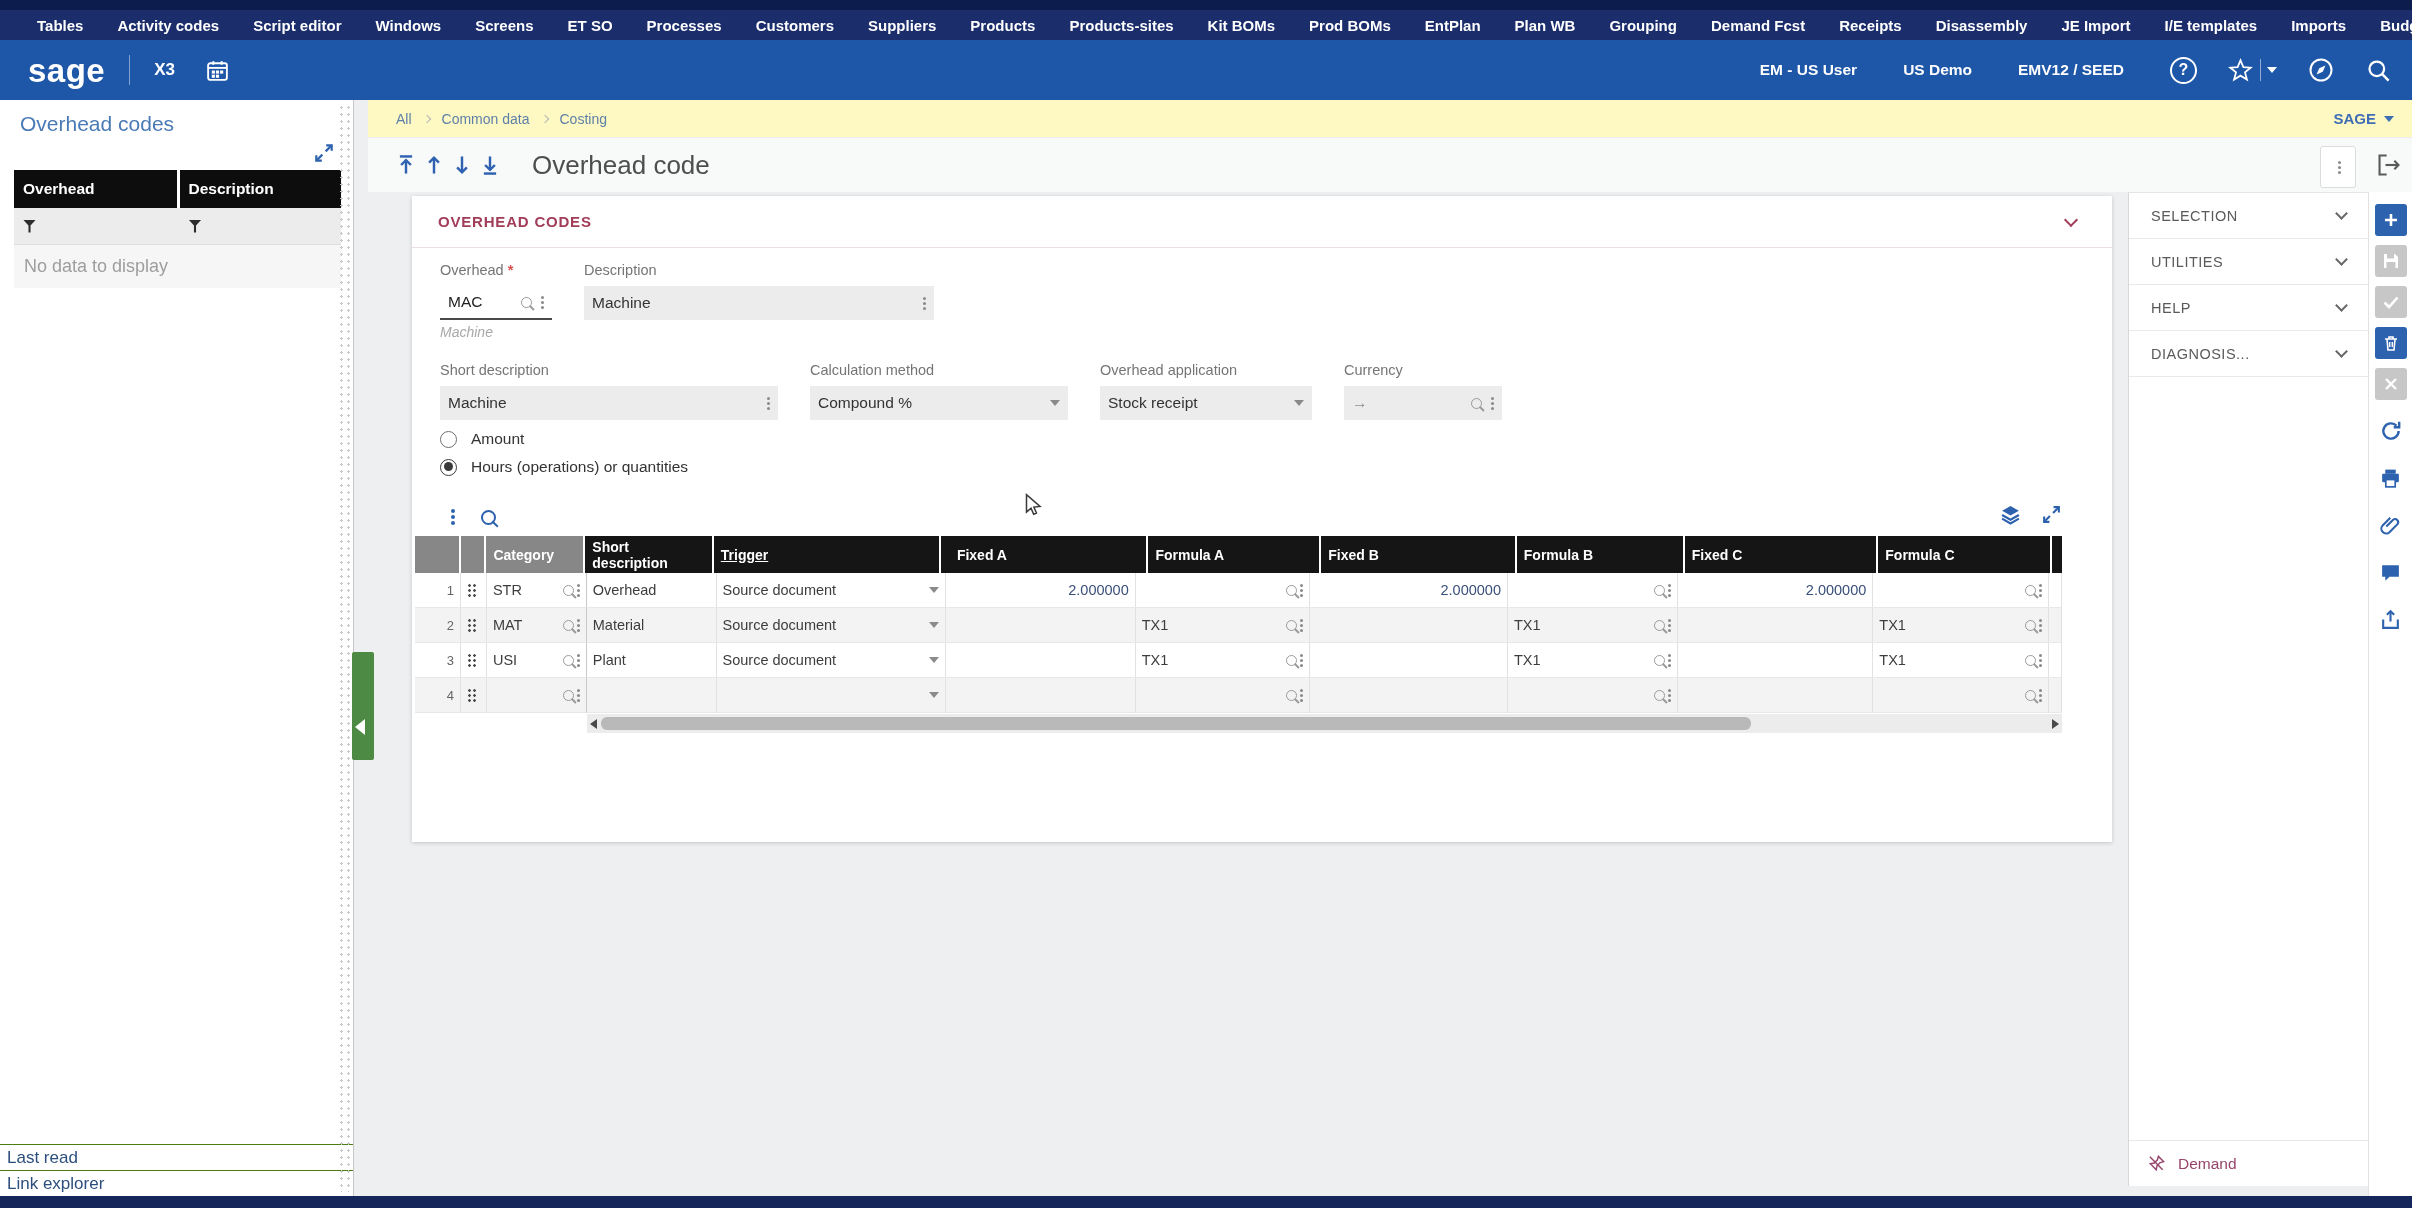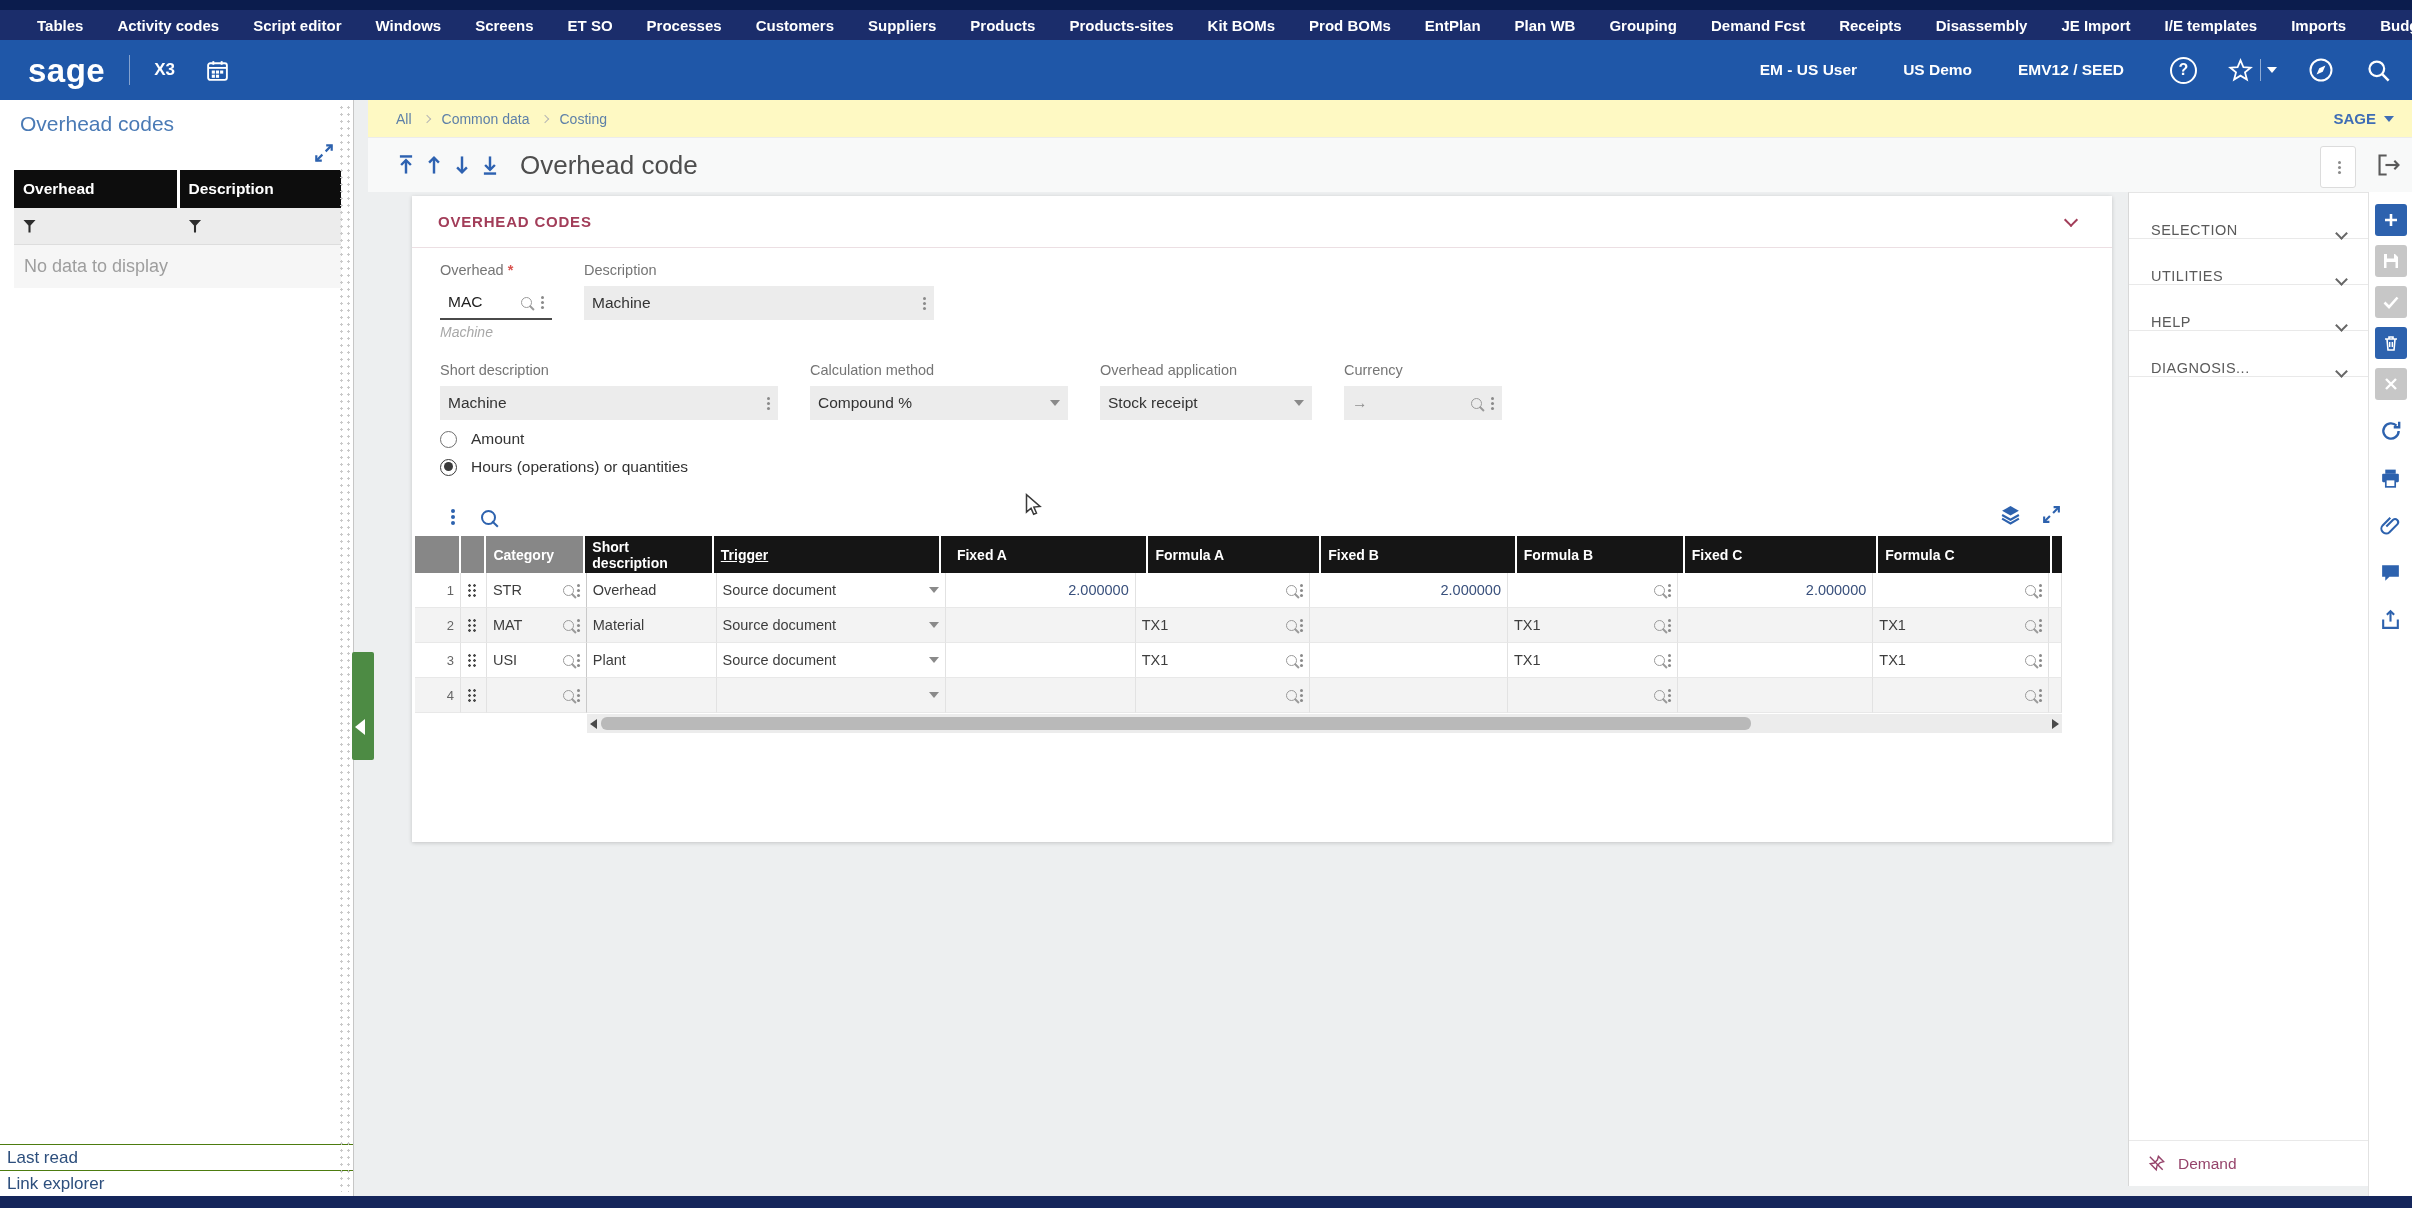--- a/index.html
+++ b/index.html
@@ -48,21 +48,21 @@
 .crumbs{display:flex;align-items:center;gap:12px;flex:1}
 .crumb{color:#5e80a8;font-size:14px;cursor:pointer}
 .bc-sep{width:6px;height:6px;border-top:1.5px solid #b5b5b5;border-right:1.5px solid #b5b5b5;transform:rotate(45deg)}
 .sitemenu{display:flex;align-items:center;gap:8px;cursor:pointer}
 .sitemenu span{color:#3f6db5;font-size:15px;font-weight:700}
 .caret-b{width:0;height:0;border-left:5px solid transparent;border-right:5px solid transparent;border-top:6px solid #3f6db5}
 
 .titlerow{position:absolute;left:368px;top:138px;width:2044px;height:54px;background:#f8f9f9;display:flex;align-items:center;padding-left:28px}
 .nav-arrows{display:flex;align-items:center;gap:8px}
 .nav-arrows svg{cursor:pointer}
-.page-title{margin-left:20px;font-size:26px;color:#4e4e4e}
+.page-title{margin-left:32px;font-size:26px;color:#4e4e4e}
 .title-kebab-box{position:absolute;right:56px;top:8px;width:36px;height:42px;border:1px solid #dcdcdc;border-radius:3px;background:#fff;display:flex;align-items:center;justify-content:center;cursor:pointer}
 .exit-ic{position:absolute;right:10px;top:14px;cursor:pointer}
 
 
 .card{position:absolute;left:412px;top:196px;width:1700px;height:646px;background:#fff;box-shadow:0 1px 4px rgba(0,0,0,.18)}
 .sec-head{height:52px;border-bottom:1px solid #ecdfe3;display:flex;align-items:center;padding:0 36px 0 26px}
 .sec-title{color:#a23d59;font-size:15px;font-weight:700;letter-spacing:.8px;flex:1}
 .chev{width:10px;height:10px;border-right:2px solid #a23d59;border-bottom:2px solid #a23d59;transform:rotate(45deg);margin-top:-4px}
 .form-area{padding:14px 28px 0}
 .frow{display:flex;gap:32px}
@@ -111,21 +111,21 @@
 .gc.numcol{justify-content:flex-end;color:#666;font-size:13px}
 .gc.fixed{justify-content:flex-end;color:#39507c}
 .gc.catdiv{border-right:1px solid #c9c9c9}
 .g-scroll{position:relative;margin-left:172px;width:1475px;height:19px;background:#ececec;margin-top:1px}
 .g-thumb{position:absolute;left:14px;top:3px;width:1150px;height:13px;background:#b9b9b9;border-radius:6px;cursor:grab}
 .tri-l{position:absolute;left:3px;top:5px;width:0;height:0;border-top:5px solid transparent;border-bottom:5px solid transparent;border-right:7px solid #4a4a4a;cursor:pointer}
 .tri-r{position:absolute;right:3px;top:5px;width:0;height:0;border-top:5px solid transparent;border-bottom:5px solid transparent;border-left:7px solid #4a4a4a;cursor:pointer}
 
 
 .right-panel{position:absolute;left:2128px;top:192px;width:240px;height:994px;background:#fff;border-left:1px solid #d8d8d8;border-top:1px solid #e5e5e5}
-.rp-row{height:46px;border-bottom:1px solid #e9e9e9;display:flex;align-items:flex-end;padding:0 22px;cursor:pointer}
+.rp-row{height:46px;border-bottom:1px solid #e9e9e9;display:flex;align-items:center;padding:0 22px;cursor:pointer}
 .rp-row span{flex:1;color:#5a5a5a;font-size:14.5px;letter-spacing:.5px}
 .rp-chev{width:9px;height:9px;border-right:2px solid #666;border-bottom:2px solid #666;transform:rotate(45deg);margin-top:-4px}
 .rp-footer{position:absolute;left:0;bottom:0;width:100%;height:46px;border-top:1px solid #e9e9e9;display:flex;align-items:center;gap:12px;padding-left:18px;cursor:pointer}
 .rp-footer span{color:#96446b;font-size:15.5px}
 
 
 .icon-strip{position:absolute;left:2368px;top:192px;width:44px;height:1004px;background:#fff;border-left:1px solid #e2e2e2;display:flex;flex-direction:column;align-items:center;padding-top:12px;gap:9px}
 .tool-btn{width:32px;height:32px;border-radius:3px;display:flex;align-items:center;justify-content:center;cursor:pointer;flex:none}
 .tool-btn.blue{background:#2d62ae}
 .tool-btn.gray{background:#c7c7c7}

